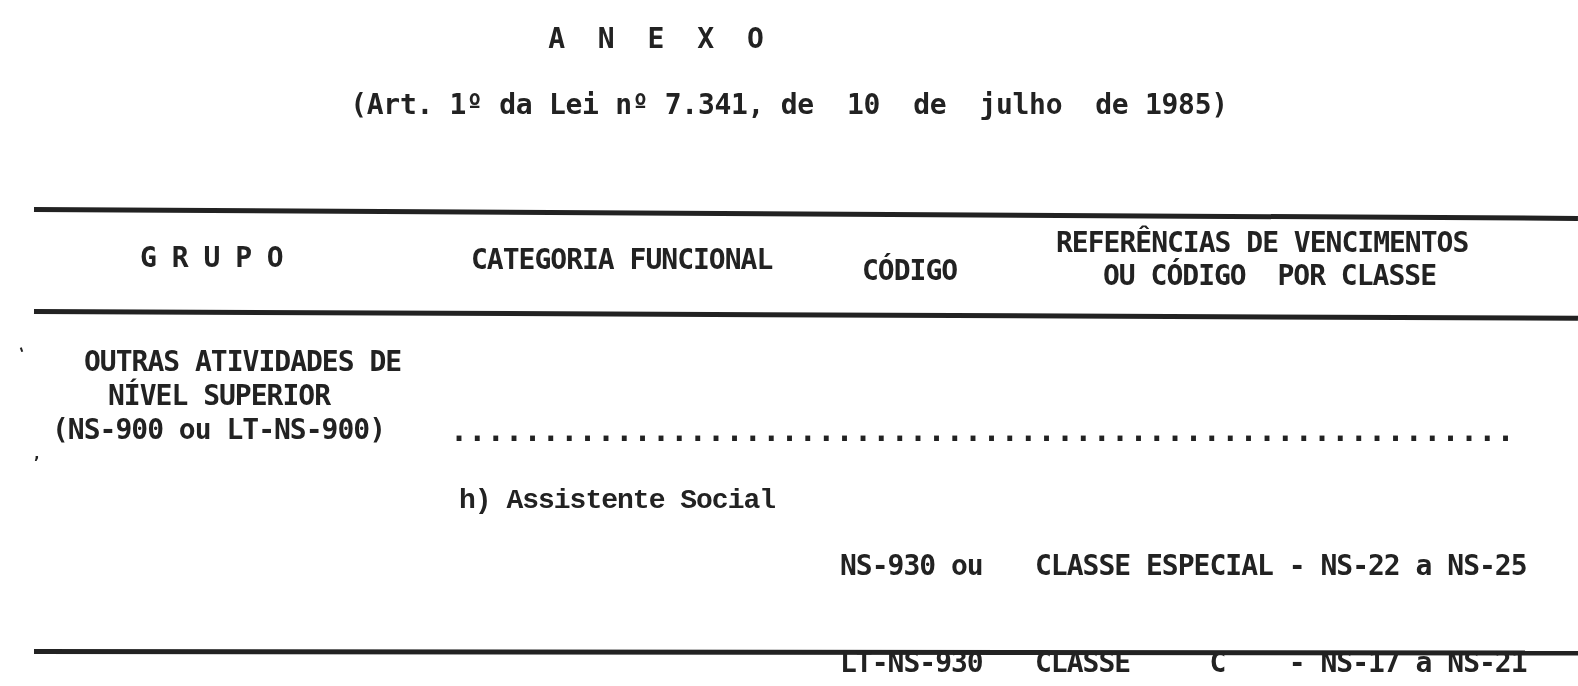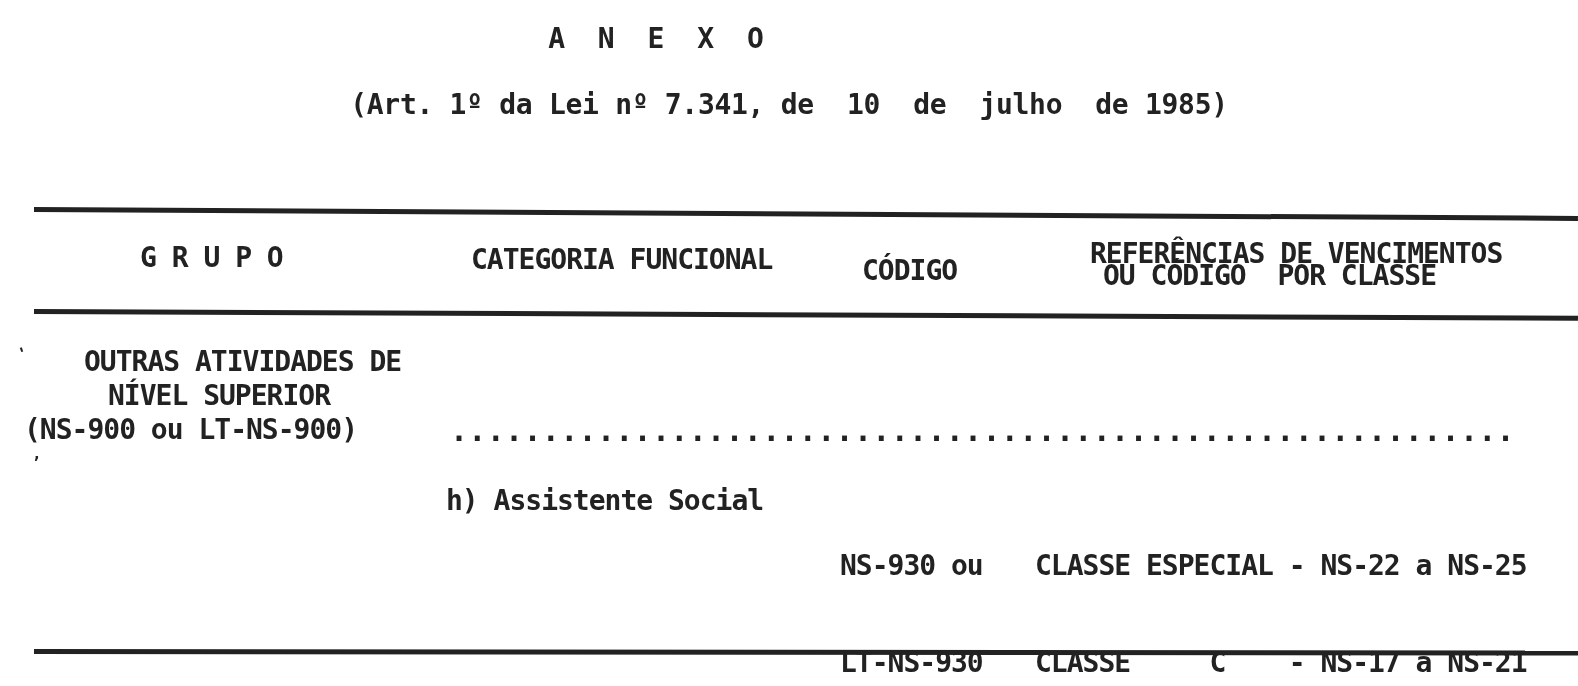--- a/index.html
+++ b/index.html
@@ -46,35 +46,35 @@
     background: #222222;
     transform-origin: top left;
   }
   .rule-top { top: 207px; transform: rotate(0.33deg); }
   .rule-mid { top: 309px; transform: rotate(0.25deg); }
   .rule-bottom { top: 649px; transform: rotate(0.06deg); }
 
   .hdr-grupo      { left: 140px;  top: 243px; text-align: center; }
   .hdr-categoria  { left: 453px;  top: 245px; margin-left: 18px; }
   .hdr-codigo     { left: 862px;  top: 256px; }
-  .hdr-ref1       { left: 1090px; top: 228px; margin-top: 11px; }
+  .hdr-ref1       { left: 1056px; top: 228px; }
   .hdr-ref2       { left: 1103px; top: 261px; }
 
   .grupo-l1 { left: 44px;  top: 347px; margin-left: 40px; }
   .grupo-l2 { left: 108px; top: 381px; }
-  .grupo-l3 { left: 24px;  top: 415px; }
+  .grupo-l3 { left: 52px;  top: 415px; }
 
   .dots {
     left: 450px;
     top: 414px;
     font-size: 30px;
     letter-spacing: 0.3px;
   }
 
-  .cat-cell { left: 446px; top: 486px; }
+  .cat-cell { left: 459px; top: 486px; font-family: Liberation Mono, monospace; }
 
   .codigo-cell {
     left: 840px;
     top: 486px;
   }
   .codigo-cell .line, .classes-cell .line {
     height: 35.5px;
     line-height: 35.5px;
   }
   .classes-cell {

